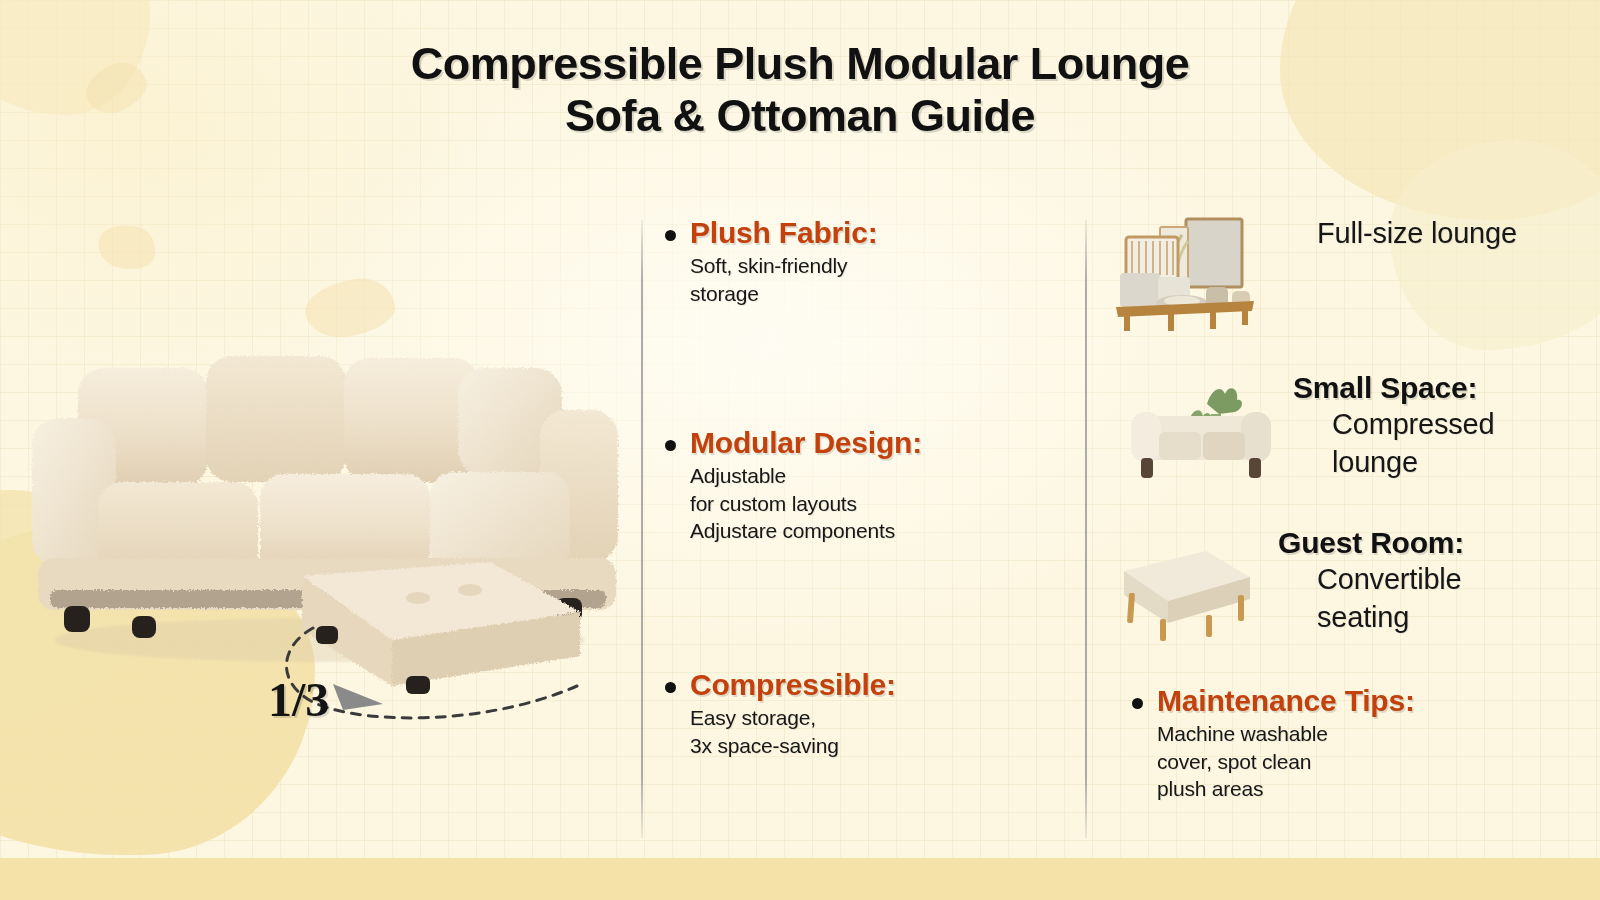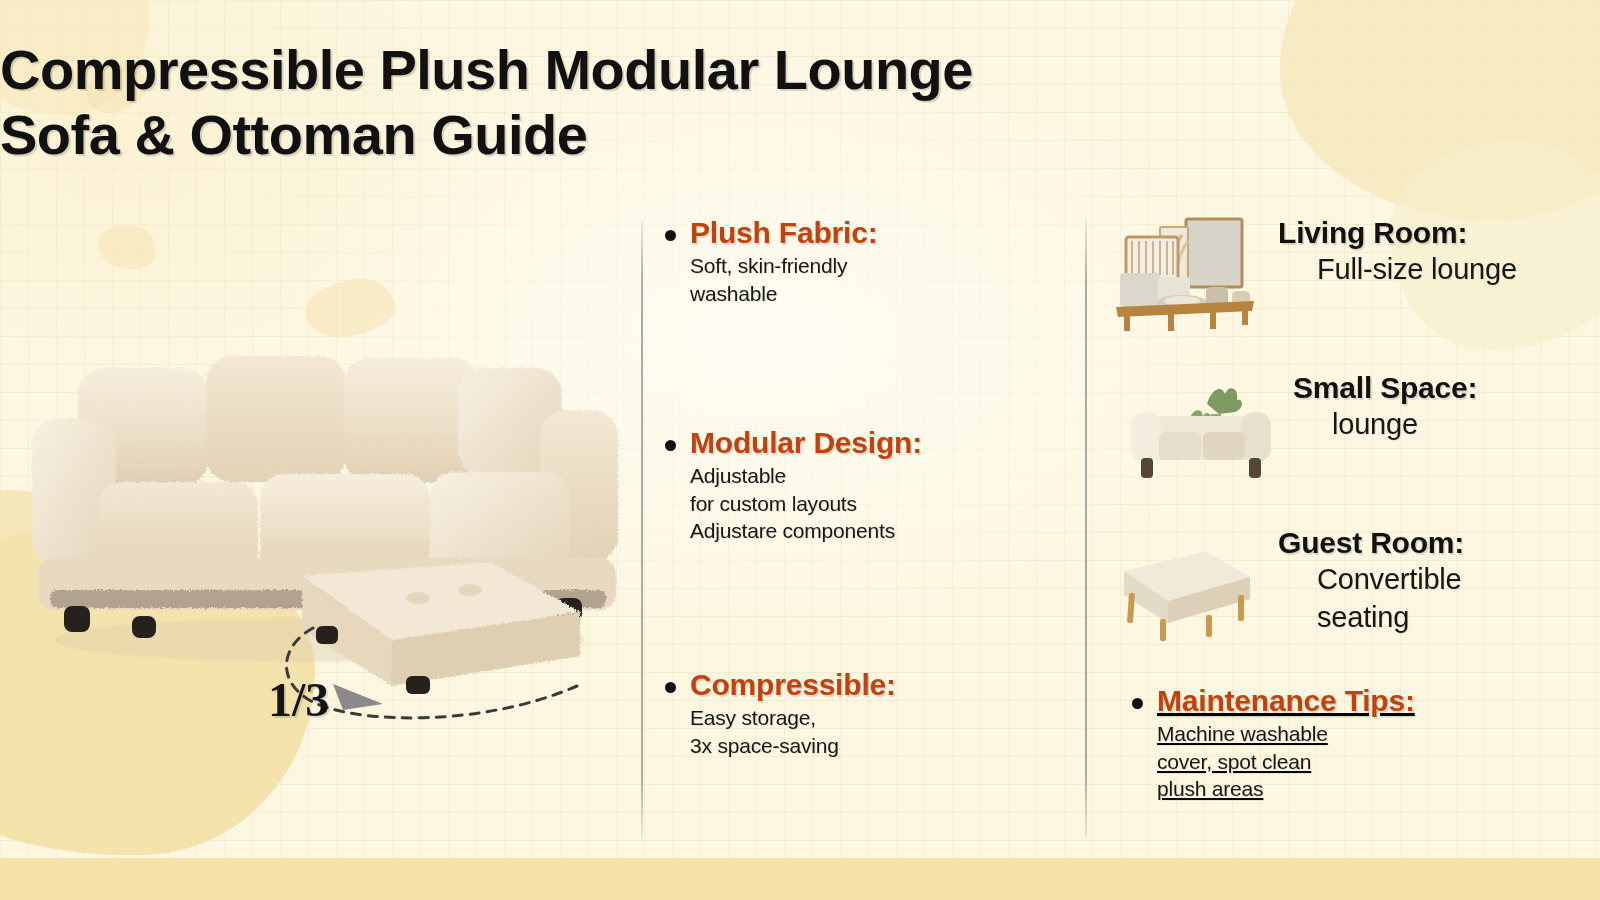--- a/index.html
+++ b/index.html
@@ -73,23 +73,23 @@
 
   .bottom-band {
     position:absolute; left:0; right:0; bottom:0; height:42px;
     background:#F4E2A8; z-index:4;
   }
 
   
   .title {
     position:absolute; left:0; right:0; top:38px;
     z-index:10;
-    text-align:left;
+    text-align:center;
     color:#111;
-    font-size:56px;
+    font-size:45px;
     font-weight:bold;
     line-height:1.16;
     letter-spacing:-0.5px;
     text-shadow:2px 2px 0 rgba(0,0,0,.14);
   }
   .title-line { display:block; }
 
   
   .divider {
     position:absolute; top:220px; width:2px; height:618px;
@@ -247,21 +247,21 @@
 
   <div class="col col-mid">
 
     <div class="bullet-block" style="top:0px;">
       <div class="bullet-row">
         <span class="dot"></span>
         <span class="blk-head">Plush Fabric:</span>
       </div>
       <div class="blk-body">
         <span class="blk-body-line">Soft, skin-friendly</span>
-        <span class="blk-body-line">washable</span>
+        <span class="blk-body-line">storage</span>
       </div>
     </div>
 
     <div class="bullet-block" style="top:210px;">
       <div class="bullet-row">
         <span class="dot"></span>
         <span class="blk-head">Modular Design:</span>
       </div>
       <div class="blk-body">
         <span class="blk-body-line">Adjustable</span>
@@ -306,21 +306,20 @@
         <ellipse cx="72" cy="86" rx="18" ry="5" fill="#EDE7D8"></ellipse>
         <rect x="96" y="72" width="22" height="20" rx="5" fill="#C9BFA8"></rect>
         <rect x="122" y="76" width="18" height="18" rx="5" fill="#D8CDB4"></rect>
         <path d="M6 92 L144 86 L142 96 L8 102 Z" fill="#B7843F"></path>
         <rect x="14" y="98" width="6" height="18" fill="#B7843F"></rect>
         <rect x="58" y="96" width="6" height="20" fill="#B7843F"></rect>
         <rect x="100" y="94" width="6" height="20" fill="#B7843F"></rect>
         <rect x="132" y="92" width="6" height="18" fill="#B7843F"></rect>
       </svg>
       <div class="rtext">
-        <div class="rhead">Living Room:</div>
         <div class="rbody">
           <span class="rbody-line">Full-size lounge</span>
         </div>
       </div>
     </div>
 
     <div class="rrow" style="top:155px; left:15px;">
       <svg class="thumb" width="150" height="120" viewBox="0 0 150 120">
         <g>
           <path d="M82 34 C86 20, 96 14, 100 24 C104 14, 114 18, 112 30 C118 28, 120 38, 110 42 L94 44 Z" fill="#7C9B63"></path>
@@ -333,20 +332,21 @@
         <rect x="6" y="42" width="30" height="50" rx="14" fill="#F4EDDF"></rect>
         <rect x="116" y="42" width="30" height="50" rx="14" fill="#E8E0CF"></rect>
         <rect x="34" y="62" width="42" height="28" rx="6" fill="#E6DDCA"></rect>
         <rect x="78" y="62" width="42" height="28" rx="6" fill="#DFD5C0"></rect>
         <rect x="16" y="88" width="12" height="20" rx="4" fill="#574536"></rect>
         <rect x="124" y="88" width="12" height="20" rx="4" fill="#574536"></rect>
       </svg>
       <div class="rtext">
         <div class="rhead">Small Space:</div>
         <div class="rbody">
+          <span class="rbody-line">Compressed</span>
           <span class="rbody-line">lounge</span>
         </div>
       </div>
     </div>
 
     <div class="rrow" style="top:310px; left:0px;">
       <svg class="thumb" width="150" height="120" viewBox="0 0 150 120">
         <path d="M14 46 L96 26 L140 52 L58 76 Z" fill="#F1EADB"></path>
         <path d="M14 46 L58 76 L58 98 L14 70 Z" fill="#E4DBC6"></path>
         <path d="M58 76 L140 52 L140 74 L58 98 Z" fill="#DCD1B8"></path>
@@ -357,21 +357,21 @@
       </svg>
       <div class="rtext">
         <div class="rhead">Guest Room:</div>
         <div class="rbody">
           <span class="rbody-line">Convertible</span>
           <span class="rbody-line">seating</span>
         </div>
       </div>
     </div>
 
-    <div class="bullet-block" style="top:468px; left:22px; position:absolute;text-decoration:underline;">
+    <div class="bullet-block" style="top:468px; left:22px; position:absolute;">
       <div class="bullet-row">
         <span class="dot"></span>
         <span class="blk-head">Maintenance Tips:</span>
       </div>
       <div class="blk-body">
         <span class="blk-body-line">Machine washable</span>
         <span class="blk-body-line">cover, spot clean</span>
         <span class="blk-body-line">plush areas</span>
       </div>
     </div>

